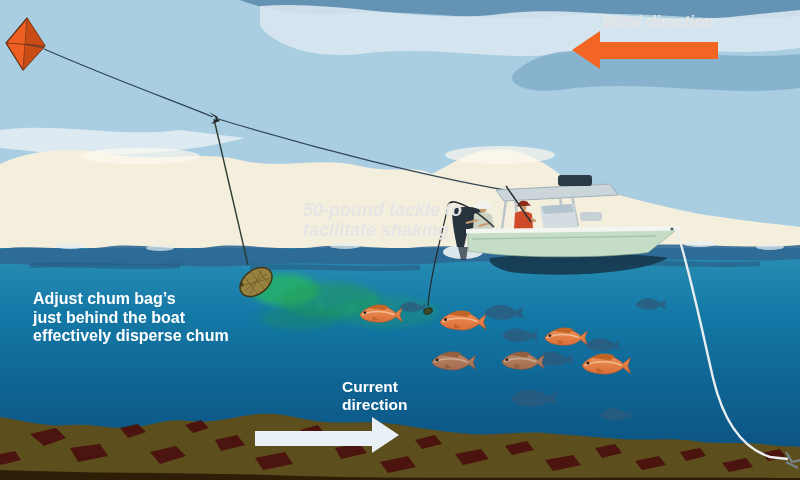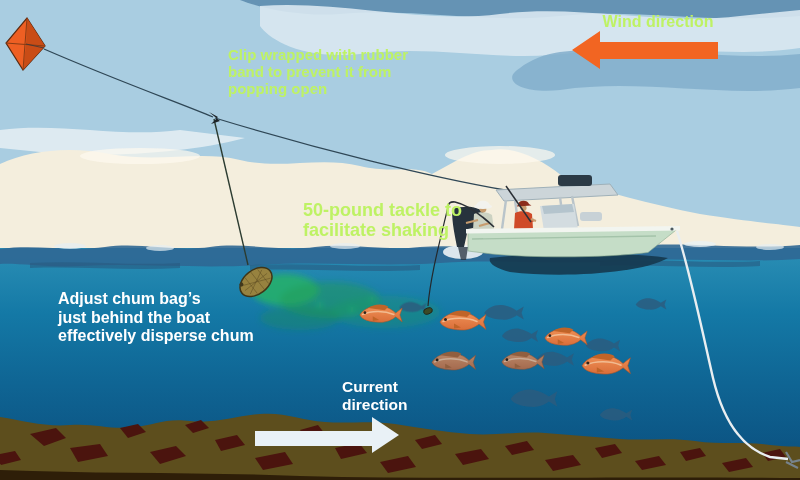--- a/index.html
+++ b/index.html
@@ -1,25 +1,25 @@
 <!DOCTYPE html>
 <html><head>
 <meta charset="utf-8">
 <style>
   html,body{margin:0;padding:0;background:#222;}
   #stage{position:relative;width:800px;height:480px;overflow:hidden;
          font-family:"Liberation Sans",sans-serif;}
   #art{position:absolute;left:0;top:0;}
   .label{position:absolute;font-weight:bold;line-height:1.12;white-space:nowrap;}
-  .dark{color:#bef264;}
+  .dark{color:#e5e5e5;font-style:italic;}
   .light{color:#ffffff;}
   #clip-label{left:228px;top:47px;font-size:15px;}
   #wind-label{left:588px;top:13px;width:140px;text-align:center;font-size:16px;}
   #tackle-label{left:303px;top:200px;font-size:18px;}
-  #adjust-label{left:33px;top:290px;font-size:16px;line-height:1.17;margin-left:25px;}
+  #adjust-label{left:33px;top:290px;font-size:16px;line-height:1.17;}
   #current-label{left:299px;top:378px;font-size:15.5px;line-height:1.16;margin-left:43px;}
   .dull{filter:saturate(.6) brightness(.9);}
 </style>
 </head>
 <body>
 
 <div id="stage">
 <svg id="art" width="800" height="480" viewBox="0 0 800 480">
   <defs>
     <linearGradient id="oceanGrad" x1="0" y1="0" x2="0" y2="1">
@@ -201,25 +201,20 @@
     <path d="M786,452 L792,462 L800,460 M786,462 L798,468" stroke="#77838c" stroke-width="2.2" fill="none"></path>
   </g>
 
   <path d="M572,50 L600,31 L600,42 L718,42 L718,59 L600,59 L600,69 Z" fill="#f26522"></path>
 
   <path d="M255,431 L372,431 L372,417 L399,435 L372,453 L372,446 L255,446 Z" fill="#e9f1f6"></path>
 </svg>
 
 <div id="wind-label" class="label dark">Wind direction</div>
 
-<div id="clip-label" class="label dark">
-  <div>Clip wrapped with rubber</div>
-  <div>band to prevent it from</div>
-  <div>popping open</div>
-</div>
 
 <div id="tackle-label" class="label dark">
   <div>50-pound tackle to</div>
   <div>facilitate shaking</div>
 </div>
 
 <div id="adjust-label" class="label light">
   <div>Adjust chum bag’s</div>
   <div>just behind the boat</div>
   <div>effectively disperse chum</div>

